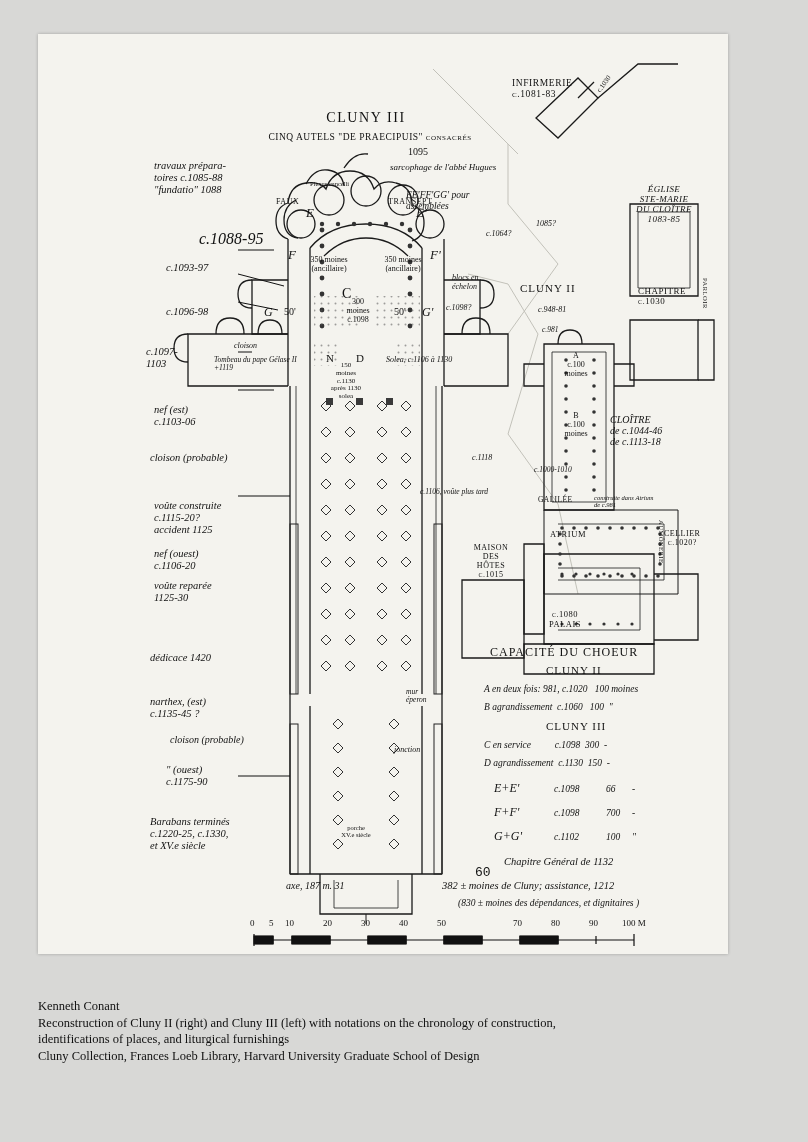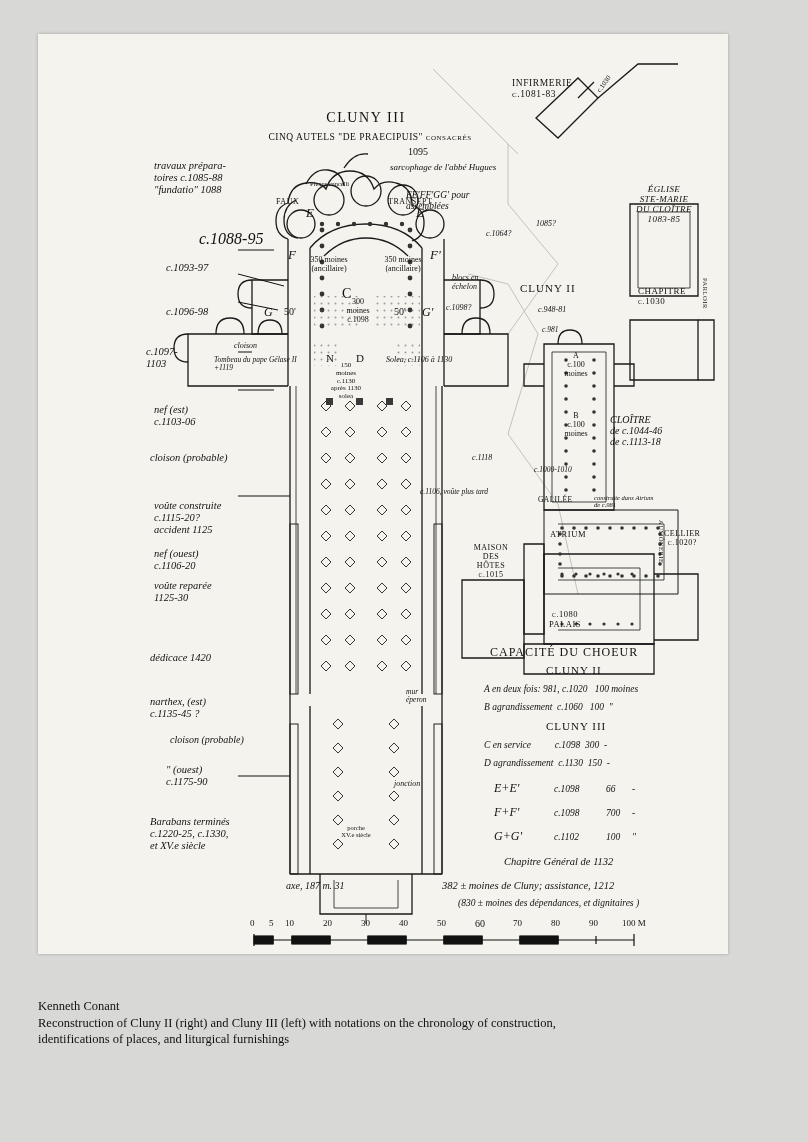--- a/index.html
+++ b/index.html
@@ -400,21 +400,21 @@
   <div class="t ct" style="left:288px;top:328px;width:40px;font-size:7px;">150
 moines
 c.1130
 après 1130
 solea</div>
   <div class="t it" style="left:348px;top:322px;font-size:8px;">Solea, c.1106 à 1130</div>
   <div class="t it" style="left:434px;top:420px;font-size:8px;">c.1118</div>
   <div class="t it" style="left:382px;top:454px;font-size:7.5px;">c.1106, voûte plus tard</div>
   <div class="t it" style="left:368px;top:654px;font-size:7.5px;">mur
 éperon</div>
-  <div class="t it" style="left:356px;top:712px;font-size:8px;margin-top:34px;">jonction</div>
+  <div class="t it" style="left:356px;top:712px;font-size:8px;">jonction</div>
   <div class="t ct" style="left:290px;top:790px;width:56px;font-size:6.5px;">porche
 XV.e siècle</div>
   <div class="t it" style="left:248px;top:846px;font-size:10px;">axe, 187 m. 31</div>
 
   <div class="t sc" style="left:474px;top:44px;font-size:9.5px;letter-spacing:.6px;">INFIRMERIE
 c.1081-83</div>
   <div class="t" style="left:558px;top:56px;font-size:7px;transform:rotate(-55deg);transform-origin:left top;">c.1030</div>
   <div class="t sc ct" style="left:588px;top:150px;width:76px;font-size:9px;letter-spacing:.4px;font-style:italic;">ÉGLISE
 STE-MARIE
 DU CLOÎTRE
@@ -476,25 +476,26 @@
   <div class="t it" style="left:404px;top:846px;font-size:10.5px;">382 ± moines de Cluny; assistance, 1212</div>
   <div class="t it" style="left:420px;top:864px;font-size:9.5px;">(830 ± moines des dépendances, et dignitaires )</div>
 
   <div class="t" style="left:212px;top:884px;font-size:9px;">0</div>
   <div class="t" style="left:231px;top:884px;font-size:9px;">5</div>
   <div class="t" style="left:247px;top:884px;font-size:9px;">10</div>
   <div class="t" style="left:285px;top:884px;font-size:9px;">20</div>
   <div class="t" style="left:323px;top:884px;font-size:9px;">30</div>
   <div class="t" style="left:361px;top:884px;font-size:9px;">40</div>
   <div class="t" style="left:399px;top:884px;font-size:9px;">50</div>
-  <div class="t" style="left:437px;top:884px;font-size:10px;">60</div>
+  <div class="t" style="left:437px;top:832px;font-size:13px;font-family:Liberation Mono, monospace;">60</div>
   <div class="t" style="left:475px;top:884px;font-size:9px;">70</div>
   <div class="t" style="left:513px;top:884px;font-size:9px;">80</div>
   <div class="t" style="left:551px;top:884px;font-size:9px;">90</div>
   <div class="t" style="left:584px;top:884px;font-size:9px;">100 M</div>
 
 </div>
 
 <div class="cap">
   <div>Kenneth Conant</div>
   <div>Reconstruction of Cluny II (right) and Cluny III (left) with notations on the chronology of construction,</div>
   <div>identifications of places, and liturgical furnishings</div>
+  <div>Cluny Collection, Frances Loeb Library, Harvard University Graduate School of Design</div>
 </div>
 
 </body></html>

